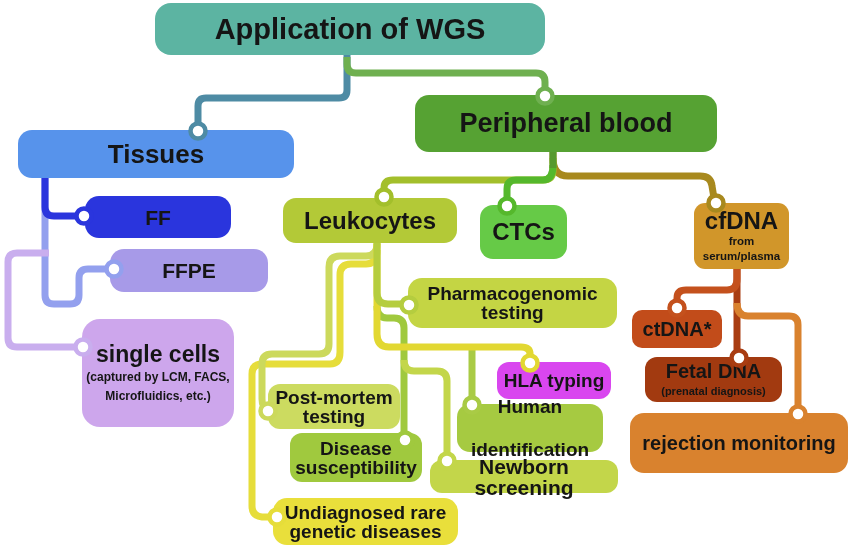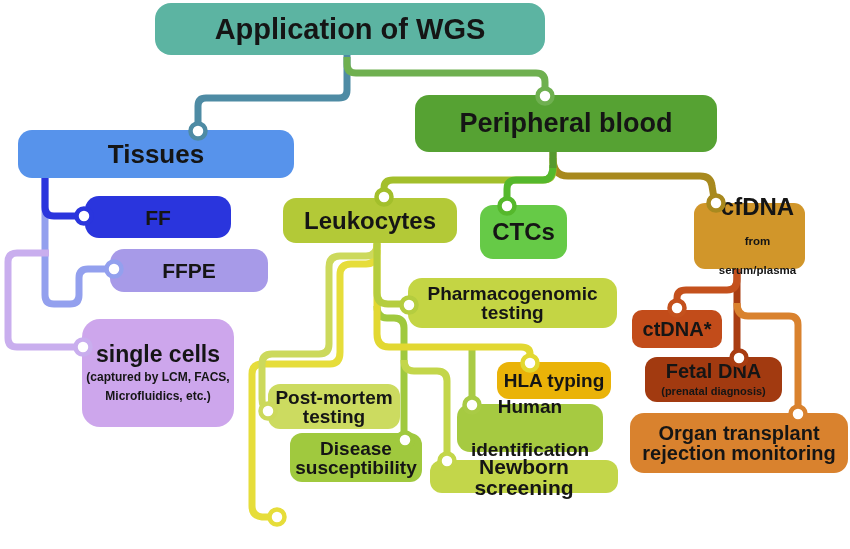--- a/index.html
+++ b/index.html
@@ -24,21 +24,21 @@
   .b-wgs        {left:155px;top:3px;  width:390px;height:52px; border-radius:16px;font-size:29px;}
   .b-tissues    {left:18px; top:130px;width:276px;height:48px; border-radius:14px;font-size:26px;}
   .b-ff         {left:85px; top:196px;width:146px;height:42px; border-radius:14px;font-size:21px;}
   .b-ffpe       {left:110px;top:249px;width:158px;height:43px; border-radius:14px;font-size:21px;}
   .b-isolated   {left:82px; top:319px;width:152px;height:108px;border-radius:18px;font-size:23px;}
   .b-isolated .sub{font-size:12px;margin-top:5px;}
   .b-peripheral {left:415px;top:95px; width:302px;height:57px; border-radius:14px;font-size:27px;}
   .b-leukocytes {left:283px;top:198px;width:174px;height:45px; border-radius:13px;font-size:24px;}
   .b-ctcs       {left:480px;top:205px;width:87px; height:54px; border-radius:13px;font-size:24px;}
   .b-cfdna      {left:694px;top:203px;width:95px; height:66px; border-radius:11px;font-size:24px;}
-  .b-cfdna .sub {font-size:11.5px;margin-top:16px;}
+  .b-cfdna .sub {font-size:11.5px;margin-top:2px;}
   .b-pharma     {left:408px;top:278px;width:209px;height:50px; border-radius:14px;font-size:19px;}
   .b-hla        {left:497px;top:362px;width:114px;height:37px; border-radius:12px;font-size:19px;}
   .b-human      {left:457px;top:404px;width:146px;height:48px; border-radius:13px;font-size:19px;}
   .b-newborn    {left:430px;top:460px;width:188px;height:33px; border-radius:12px;font-size:21px;}
   .b-postmortem {left:268px;top:384px;width:132px;height:45px; border-radius:12px;font-size:19px;}
   .b-disease    {left:290px;top:433px;width:132px;height:49px; border-radius:12px;font-size:19px;}
   .b-undiag     {left:273px;top:498px;width:185px;height:47px; border-radius:14px;font-size:19px;}
   .b-ctdna      {left:632px;top:310px;width:90px; height:38px; border-radius:10px;font-size:20px;}
   .b-fetal      {left:645px;top:357px;width:137px;height:45px; border-radius:12px;font-size:20px;}
   .b-fetal .sub {font-size:11px;margin-top:4px;}
@@ -121,32 +121,32 @@
   </div>
 
   <div class="box b-leukocytes" style="background-color: rgb(179, 201, 55);">
     <span>Leukocytes</span>
   </div>
 
   <div class="box b-ctcs" style="background-color: rgb(102, 202, 71);">
     <span>CTCs</span>
   </div>
 
-  <div class="box b-cfdna" style="background-color: rgb(209, 150, 42); padding-left: 16px;">
+  <div class="box b-cfdna" style="background-color: rgb(209, 150, 42);">
     <span>cfDNA</span>
     <span class="sub">from</span>
     <span class="sub">serum/plasma</span>
   </div>
 
   <div class="box b-pharma" style="background-color: rgb(196, 213, 68);">
     <span>Pharmacogenomic</span>
     <span>testing</span>
   </div>
 
-  <div class="box b-hla" style="background-color: #eab308;">
+  <div class="box b-hla" style="background-color: #d946ef;">
     <span>HLA typing</span>
   </div>
 
   <div class="box b-human" style="background-color: rgb(166, 202, 65); gap: 24px;">
     <span>Human</span>
     <span>identification</span>
   </div>
 
   <div class="box b-newborn" style="background-color: rgb(195, 214, 74);">
     <span>Newborn screening</span>
@@ -155,32 +155,35 @@
   <div class="box b-postmortem" style="background-color: rgb(204, 219, 96);">
     <span>Post-mortem</span>
     <span>testing</span>
   </div>
 
   <div class="box b-disease" style="background-color: rgb(160, 201, 62);">
     <span>Disease</span>
     <span>susceptibility</span>
   </div>
 
+  <div class="box b-undiag" style="background-color: rgb(233, 223, 59);">
+    <span>Undiagnosed rare</span>
+    <span>genetic diseases</span>
+  </div>
 
   <div class="box b-ctdna" style="background-color: rgb(194, 76, 26);">
     <span>ctDNA*</span>
   </div>
 
   <div class="box b-fetal" style="background-color: rgb(162, 58, 16);">
     <span>Fetal DNA</span>
     <span class="sub">(prenatal diagnosis)</span>
   </div>
 
   <div class="box b-organ" style="background-color: rgb(217, 130, 46);">
-    <span>Organ transplant</span>
     <span>rejection monitoring</span>
   </div>
 
   <svg id="nodes" class="layer" viewBox="0 0 850 549">
     <circle class="dot" cx="198" cy="131" r="7.5" stroke="#4e8ba4"></circle>
     <circle class="dot" cx="545" cy="96" r="7.5" stroke="#6fb050"></circle>
     <circle class="dot" cx="84" cy="216" r="7.5" stroke="#2a35dd"></circle>
     <circle class="dot" cx="114" cy="269" r="7.5" stroke="#93a0ee"></circle>
     <circle class="dot" cx="83" cy="347" r="7.5" stroke="#c9aeee"></circle>
     <circle class="dot" cx="384" cy="197" r="7.5" stroke="#a3bf2b"></circle>

